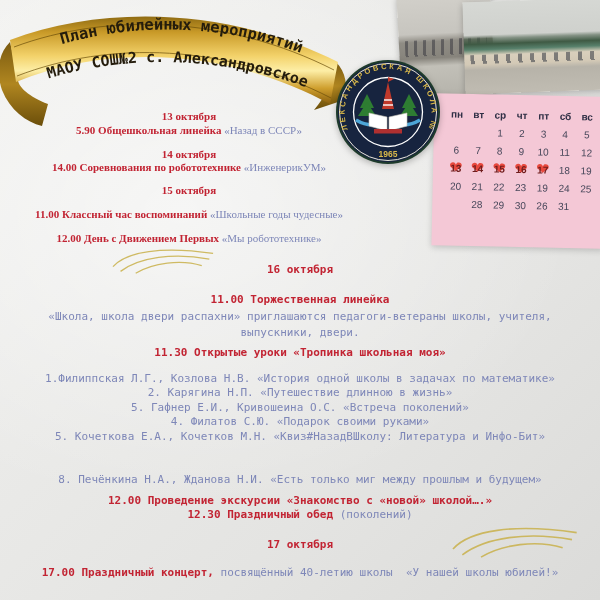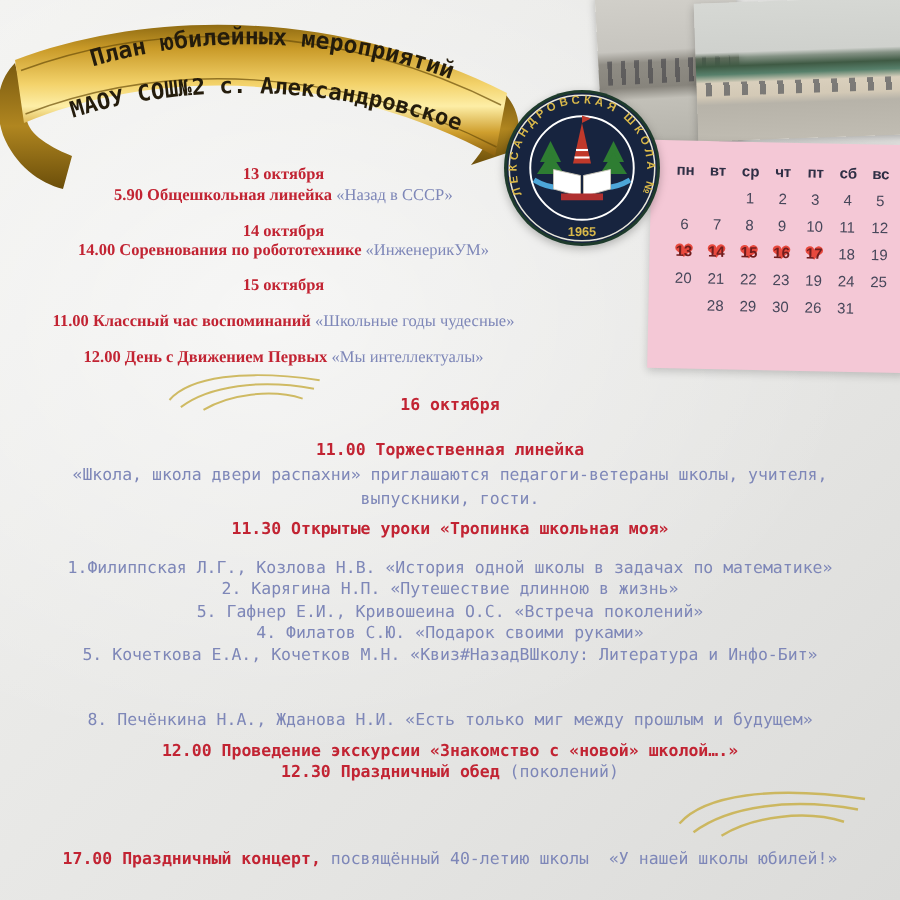--- a/index.html
+++ b/index.html
@@ -197,30 +197,31 @@
     <text y="45" font-family="'Liberation Sans', sans-serif" font-weight="bold" font-size="8.5" fill="#d9b84a" text-anchor="middle">1965</text>
   </svg>
 
   <div class="schedule">
       <div class="sline L0 colA"><span class="seg red">13 октября</span></div>
       <div class="sline L1 colA"><span class="seg red">5.90 Общешкольная линейка </span><span class="seg blue">«Назад в СССР»</span></div>
       <div class="sline L2 colA"><span class="seg red">14 октября</span></div>
       <div class="sline L3 colA"><span class="seg red">14.00 Соревнования по робототехнике </span><span class="seg blue">«ИнженерикУМ»</span></div>
       <div class="sline L4 colA"><span class="seg red">15 октября</span></div>
       <div class="sline L5 colA"><span class="seg red">11.00 Классный час воспоминаний </span><span class="seg blue">«Школьные годы чудесные»</span></div>
-      <div class="sline L6 colA"><span class="seg red">12.00 День с Движением Первых </span><span class="seg blue">«Мы интеллектуалы»</span></div>
+      <div class="sline L6 colA"><span class="seg red">12.00 День с Движением Первых </span><span class="seg blue">«Мы робототехнике»</span></div>
       <div class="sline L7 colB"><span class="seg red">16 октября</span></div>
       <div class="sline L8 colB"><span class="seg red">11.00 Торжественная линейка</span></div>
       <div class="sline L9 colB"><span class="seg blue">«Школа, школа двери распахни» приглашаются педагоги-ветераны школы, учителя,</span></div>
-      <div class="sline L10 colB"><span class="seg blue">выпускники, гости.</span></div>
+      <div class="sline L10 colB"><span class="seg blue">выпускники, двери.</span></div>
       <div class="sline L11 colB"><span class="seg red">11.30 Открытые уроки «Тропинка школьная моя»</span></div>
       <div class="sline L12 colB"><span class="seg blue">1.Филиппская Л.Г., Козлова Н.В. «История одной школы в задачах по математике»</span></div>
       <div class="sline L13 colB"><span class="seg blue">2. Карягина Н.П. «Путешествие длинною в жизнь»</span></div>
       <div class="sline L14 colB"><span class="seg blue">5. Гафнер Е.И., Кривошеина О.С. «Встреча поколений»</span></div>
       <div class="sline L15 colB"><span class="seg blue">4. Филатов С.Ю. «Подарок своими руками»</span></div>
       <div class="sline L16 colB"><span class="seg blue">5. Кочеткова Е.А., Кочетков М.Н. «Квиз#НазадВШколу: Литература и Инфо-Бит»</span></div>
       <div class="sline L19 colB"><span class="seg blue">8. Печёнкина Н.А., Жданова Н.И. «Есть только миг между прошлым и будущем»</span></div>
       <div class="sline L20 colB"><span class="seg red">12.00 Проведение экскурсии «Знакомство с «новой» школой….»</span></div>
       <div class="sline L21 colB"><span class="seg red">12.30 Праздничный обед </span><span class="seg blue">(поколений)</span></div>
+      <div class="sline L22 colB"><span class="seg red">17 октября</span></div>
       <div class="sline L23 colB"><span class="seg red">17.00 Праздничный концерт, </span><span class="seg blue">посвящённый 40-летию школы  «У нашей школы юбилей!»</span></div>
     </div>
 
 </div>
 
 </body></html>

